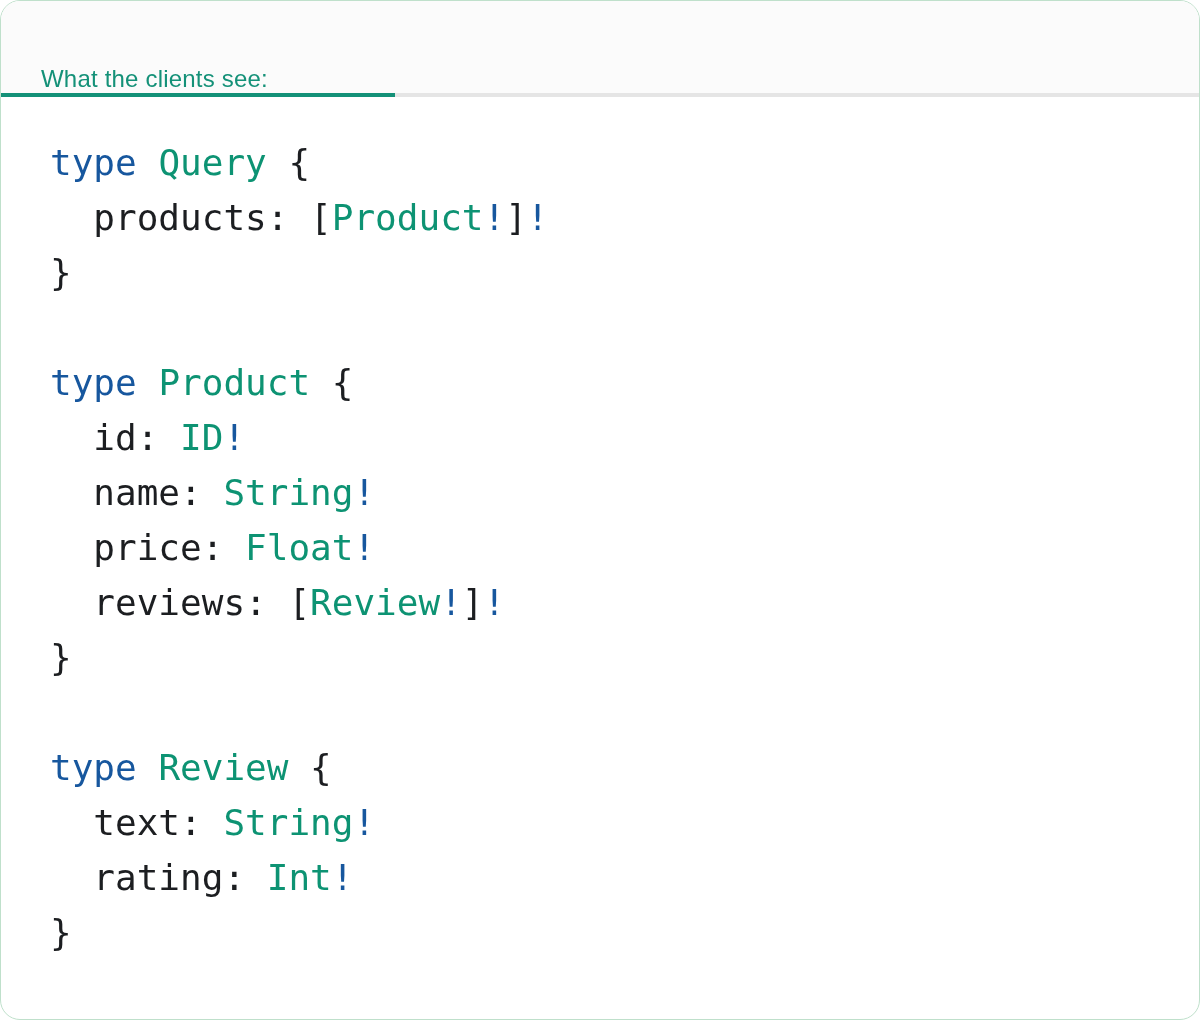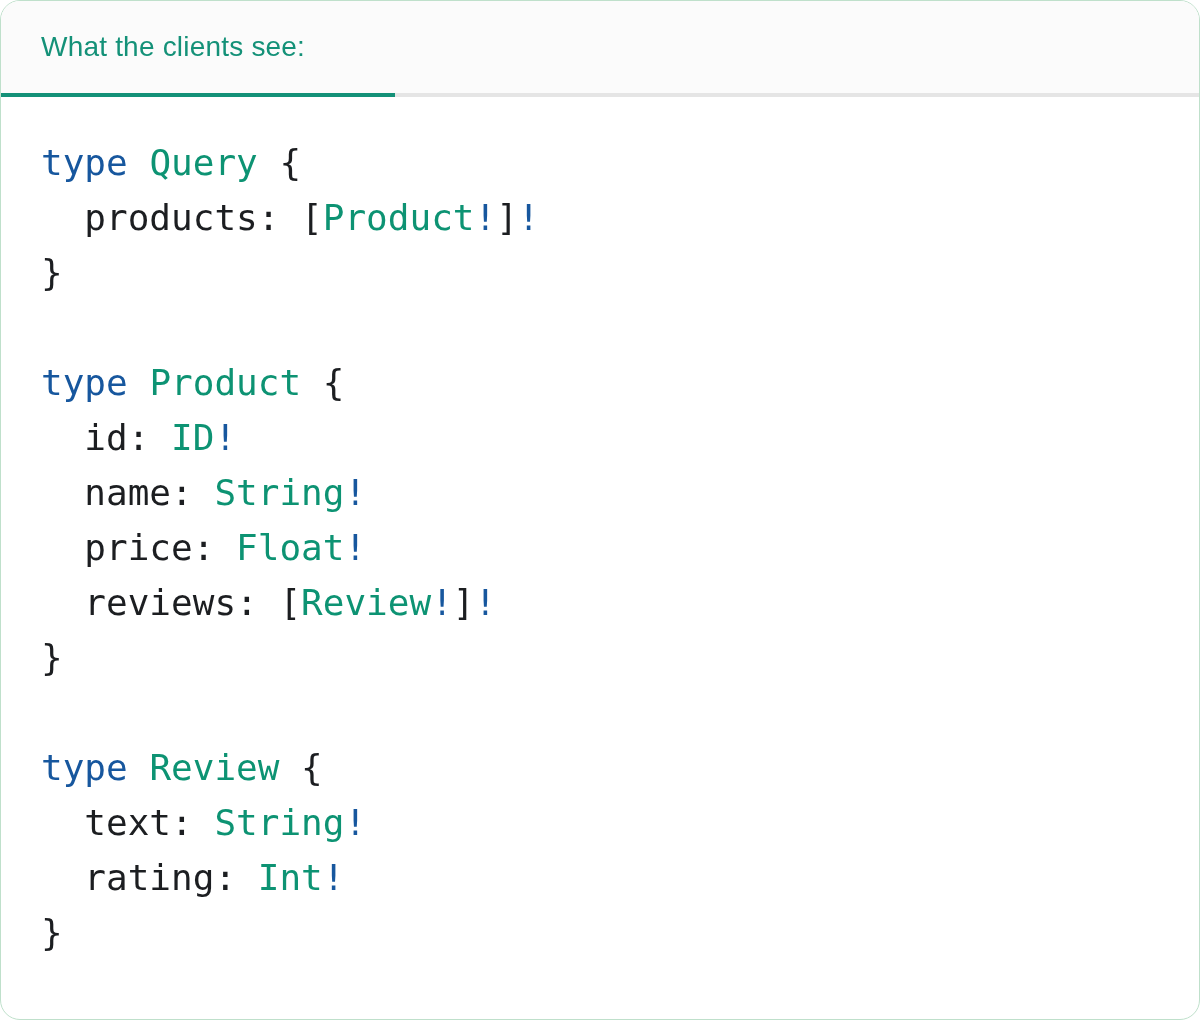--- a/index.html
+++ b/index.html
@@ -28,39 +28,40 @@
     border-bottom: 4px solid var(--tab-divider, #e5e5e5);
     display: flex;
     align-items: stretch;
   }
   .tab {
     box-sizing: border-box;
     height: 96px;            
     width: 394px;
     border-bottom: 4px solid var(--teal, #149178);
     display: flex;
-    align-items: center;
+    align-items: flex-end;
     padding-left: 40px;
     color: var(--teal, #149178);
-    font-size: 28px;
+    font-size: 24px;
     font-weight: 500;
     letter-spacing: 0.2px;
     cursor: pointer;
   }
   .code {
     margin: 0;
     padding: 38px 40px 40px 40px;
     font-family: "DejaVu Sans Mono", "Liberation Mono", monospace;
     font-size: 36px;
     line-height: 55px;
     color: var(--dark, #1c1e21);
   }
   .line {
     white-space: pre;
     min-height: 55px;
+    margin-left: 9px;
   }
   .tok-kw   { color: var(--blue, #17579e); }
   .tok-bang { color: var(--blue, #17579e); }
   .tok-type { color: var(--teal-code, #0d9373); }
   .tok-plain{ color: var(--dark, #1c1e21); }
 </style>
 </head>
 <body>
 
 <div class="card" style="--teal: #149178; --teal-code: #0d9373; --blue: #17579e; --dark: #1c1e21; --tab-divider: #e5e5e5; --tabbar-bg: #fbfbfb; --card-border: #bfe0cb;">

